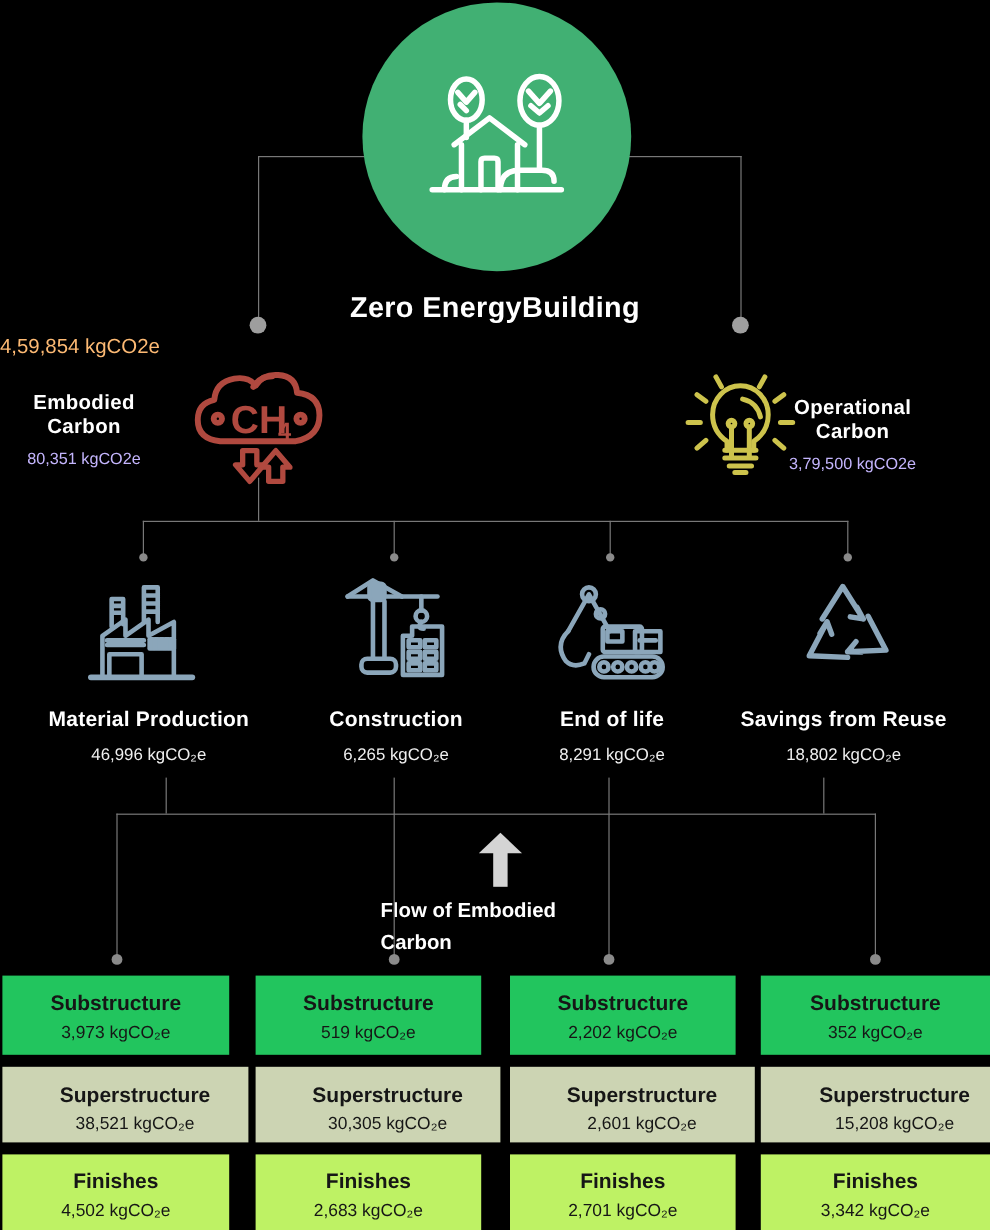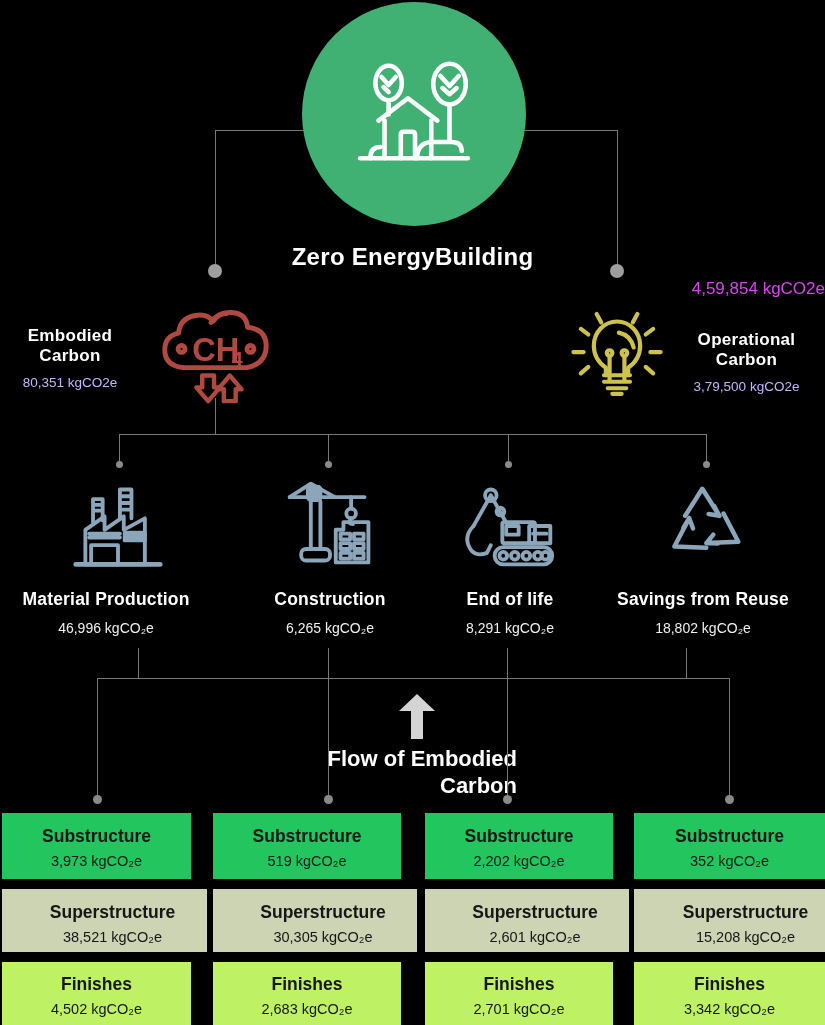--- a/index.html
+++ b/index.html
@@ -10,35 +10,35 @@
   .line{position:absolute;background:#787878;}
   .dot{position:absolute;border-radius:50%;background:#9e9e9e;}
   .dot.small{background:#8a8a8a;}
   .root-circle{
     position:absolute;left:302px;top:2px;width:224px;height:224px;
     border-radius:50%;background:#41b073;display:flex;align-items:center;justify-content:center;
     z-index:2;
   }
   .root-title{position:absolute;left:0;top:243px;width:825px;text-align:center;
     color:#fff;font-size:24px;font-weight:700;letter-spacing:.3px;}
-  .root-value{position:absolute;left:0;top:279px;width:825px;text-align:right;
-    color:#d946ef;font-size:17px;}
+  .root-value{position:absolute;left:0;top:279px;width:825px;text-align:left;
+    color:#fdba74;font-size:17px;}
   .branch-block{position:absolute;text-align:center;color:#fff;}
   .branch-label{font-size:17px;font-weight:700;letter-spacing:.3px;}
   .branch-value{font-size:13.5px;margin-top:9px;color:#c4b5fd;}
   .icon-abs{position:absolute;}
   .stage-block{position:absolute;width:210px;text-align:center;color:#fff;}
   .stage-label{font-size:17.5px;font-weight:700;letter-spacing:.2px;}
   .stage-value{font-size:14px;margin-top:10px;color:#efefef;}
   .flow-arrow-head{position:absolute;left:399px;top:694px;width:0;height:0;
     border-left:18px solid transparent;border-right:18px solid transparent;
     border-bottom:17px solid #d4d4d4;}
   .flow-arrow-stem{position:absolute;left:411px;top:710px;width:12px;height:29px;background:#d4d4d4;}
-  .flow-note{position:absolute;left:317px;top:745px;width:200px;text-align:right;
-    color:#fff;font-size:22px;font-weight:600;line-height:27px;}
+  .flow-note{position:absolute;left:317px;top:745px;width:200px;text-align:left;
+    color:#fff;font-size:17px;font-weight:600;line-height:27px;}
   .box{position:absolute;text-align:center;color:#161616;}
   .box.r1{background:#22c55e;}
   .box.r2{background:#ccd4b3;padding-left:16px;}
   .box.r3{background:#bef264;}
   .box-title{font-size:17.5px;font-weight:700;padding-top:13px;}
   .box-value{font-size:14.5px;margin-top:6px;}
   .box.r3 .box-title{padding-top:12px;}
   svg{display:block;}
 </style>
 </head>
@@ -90,21 +90,21 @@
 
   <svg class="icon-abs" style="left:566px;top:300px" width="102" height="106" viewBox="0 0 110 112" fill="none" stroke="#cdc34c" stroke-width="4.5" stroke-linecap="round" stroke-linejoin="round">
     <path d="M43 80 V72 Q30 63 30 48 A25 26 0 0 1 80 48 Q80 63 67 72 V80"></path>
     <path d="M57 34 Q70 37 73 50"></path>
     <circle cx="47" cy="56" r="3"></circle>
     <circle cx="63" cy="56" r="3"></circle>
     <path d="M47 59 V86 M63 59 V86"></path>
     <path d="M41 80 H69 M41 87 H69 M45 94 H65 M50 100 H60"></path>
     <path d="M16 30 L24 36 M8 55 L19 55 M16 78 L24 71 M94 30 L86 36 M102 55 L91 55 M94 78 L86 71 M33 14 L38 23 M77 14 L72 23"></path>
   </svg>
-  <div class="branch-block" style="left:668px;top:330px;width:157px">
+  <div class="branch-block" style="left:632px;top:330px;width:157px">
     <div class="branch-label">Operational Carbon</div>
     <div class="branch-value">3,79,500 kgCO2e</div>
   </div>
 
   <div class="line" style="left:215px;top:398px;width:1px;height:36px"></div>
   <div class="line" style="left:119px;top:434px;width:588px;height:1px"></div>
   <div class="line" style="left:119px;top:434px;width:1px;height:30px"></div>
   <div class="line" style="left:328px;top:434px;width:1px;height:30px"></div>
   <div class="line" style="left:508px;top:434px;width:1px;height:30px"></div>
   <div class="line" style="left:706px;top:434px;width:1px;height:30px"></div>
@@ -164,21 +164,21 @@
       <path d="M28 42 L47 12 L66 42 M66 42 L54 40 M66 42 L60 31"></path>
     </g>
     <g transform="rotate(120 50 53)">
       <path d="M28 42 L47 12 L66 42 M66 42 L54 40 M66 42 L60 31"></path>
     </g>
     <g transform="rotate(240 50 53)">
       <path d="M28 42 L47 12 L66 42 M66 42 L54 40 M66 42 L60 31"></path>
     </g>
   </svg>
 
-  <div class="stage-block" style="left:1px;top:589px">
+  <div class="stage-block" style="left:19px;top:589px">
     <div class="stage-label">Material Production</div>
     <div class="stage-value">46,996 kgCO₂e</div>
   </div>
   <div class="stage-block" style="left:225px;top:589px">
     <div class="stage-label">Construction</div>
     <div class="stage-value">6,265 kgCO₂e</div>
   </div>
   <div class="stage-block" style="left:405px;top:589px">
     <div class="stage-label">End of life</div>
     <div class="stage-value">8,291 kgCO₂e</div>

